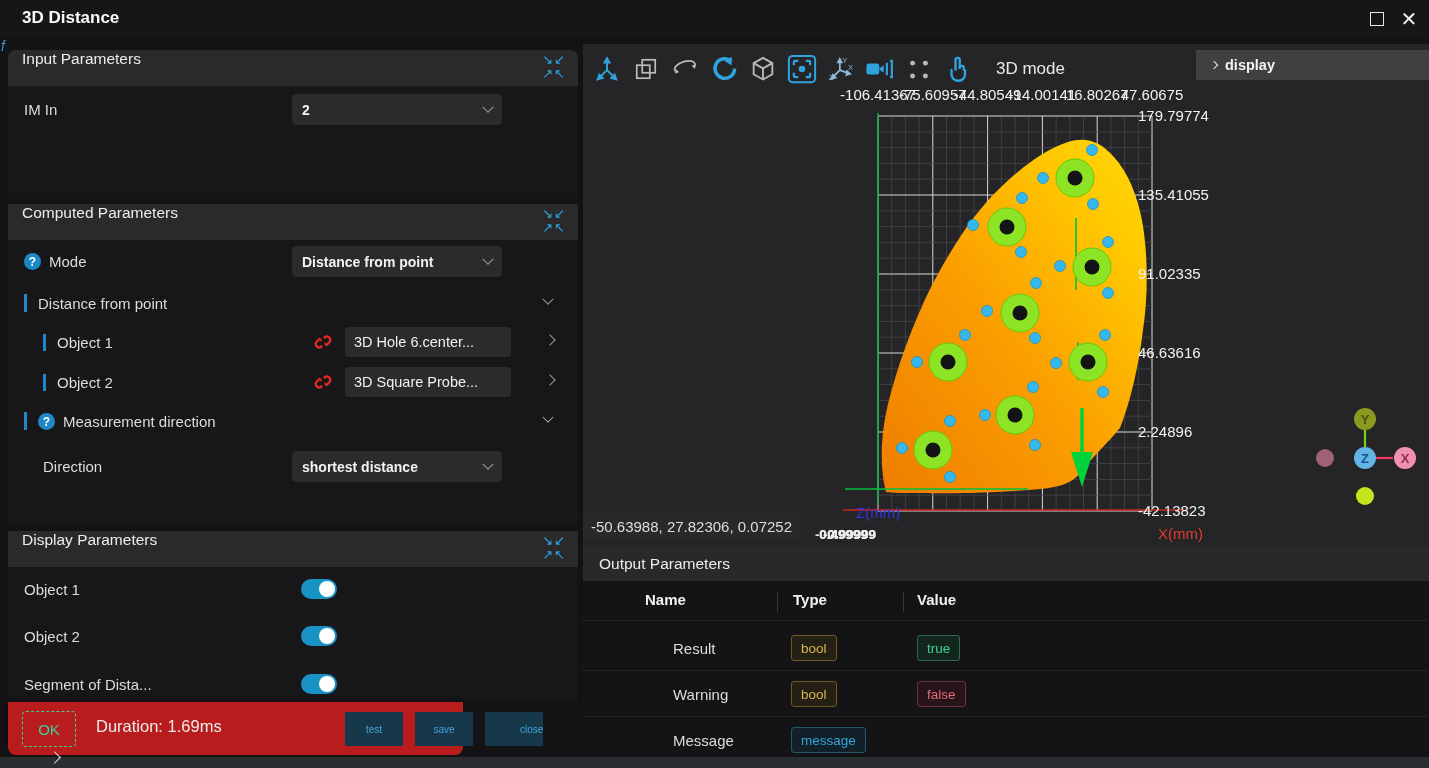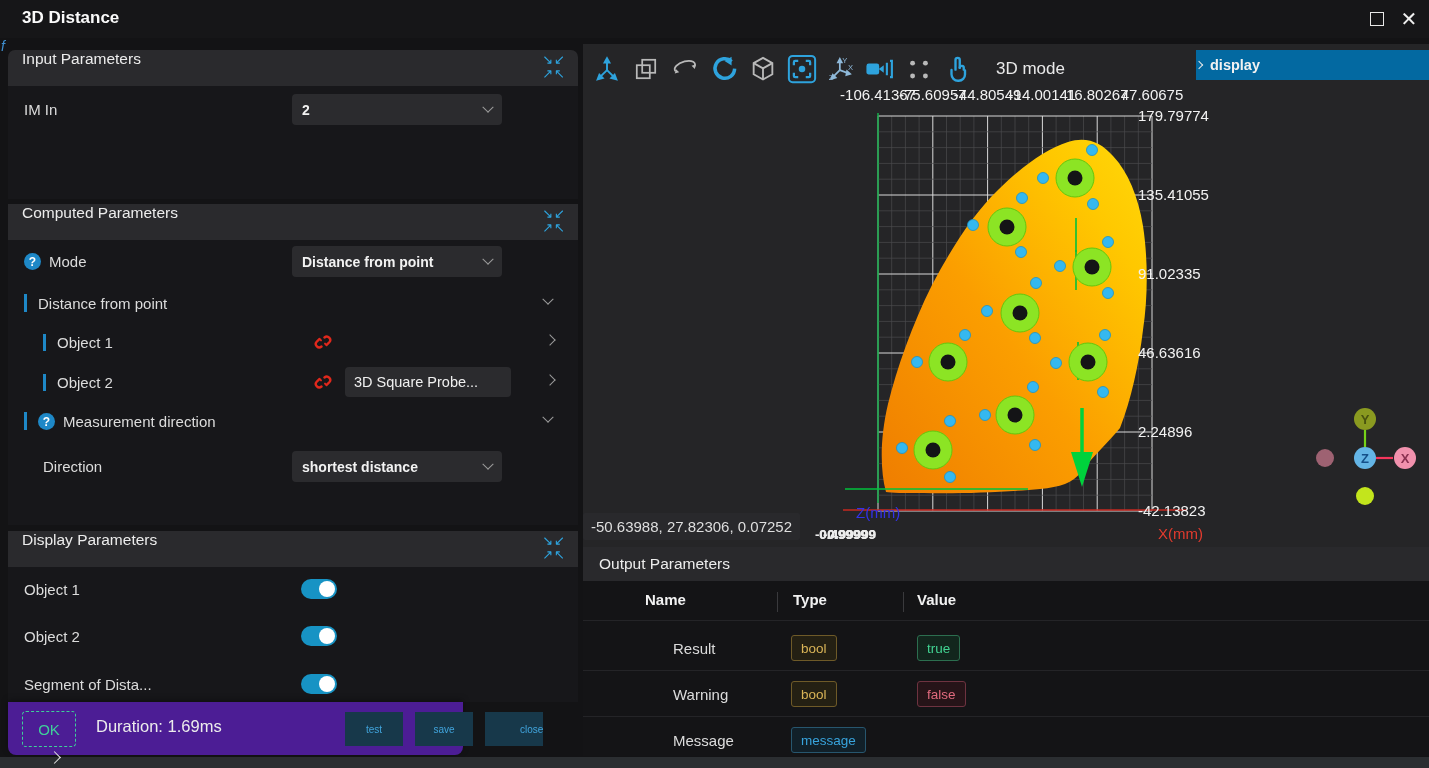--- a/index.html
+++ b/index.html
@@ -34,32 +34,32 @@
   .chev.right { transform:rotate(-45deg); }
   .row-chev { position:absolute; }
 
   .valbtn { position:absolute; width:166px; height:30px; background:#2b2b2e; border-radius:4px; display:flex; align-items:center; padding:0 9px; cursor:pointer; }
   .valbtn span { font-size:14.5px; color:#f0f0f0; white-space:nowrap; overflow:hidden; }
   .linkicon { position:absolute; width:18px; height:18px; }
 
   .toggle { position:absolute; width:36px; height:20px; border-radius:10px; background:#1793c4; cursor:pointer; }
   .toggle::after { content:''; position:absolute; right:2px; top:2px; width:16px; height:16px; border-radius:8px; background:#fff; }
 
-  .footerbar { position:absolute; left:8px; top:702px; width:455px; height:53px; background:#4c1d95; border-radius:0 0 8px 8px; box-shadow:0 -2px 6px rgba(0,0,0,.35); }
+  .footerbar { position:absolute; left:8px; top:702px; width:455px; height:53px; background:#b91c1c; border-radius:0 0 8px 8px; box-shadow:0 -2px 6px rgba(0,0,0,.35); }
   .okbtn { position:absolute; left:14px; top:9px; width:54px; height:36px; border:1.5px dashed #3fcf9a; border-radius:4px; color:#3fcf9a; font-size:15px; display:flex; align-items:center; justify-content:center; cursor:pointer; background:transparent; }
   .duration { position:absolute; left:88px; top:15px; font-size:16.5px; color:#ececec; }
   .fbtn { position:absolute; top:10px; width:58px; height:34px; background:#17384a; border:none; border-radius:0; color:#41a4dc; font-size:10px; cursor:pointer; }
   .fbtn.test { left:337px; } .fbtn.save { left:407px; } .fbtn.close { left:477px;padding-left:35px; }
 
   
   .viewport { position:absolute; left:583px; top:44px; width:846px; height:503px; background:#252527; }
   .vp-toolbar { position:absolute; left:592px; top:52px; height:34px; display:flex; align-items:center; gap:9px; z-index:4; }
   .tbicon { width:30px; height:30px; display:flex; align-items:center; justify-content:center; cursor:pointer; }
   .mode-label { font-size:17px; color:#e9e9e9; margin-left:14px; }
-  .display-bar { position:absolute; left:1196px; top:50px; width:233px; height:30px; background:#0369a1; display:flex; align-items:center; gap:8px; z-index:4; cursor:pointer; }
+  .display-bar { position:absolute; left:1196px; top:50px; width:233px; height:30px; background:#404040; display:flex; align-items:center; padding-left:15px; gap:8px; z-index:4; cursor:pointer; }
   .display-bar .chev { width:6px; height:6px; border-color:#e8e8e8; }
   .display-bar .lbl { font-size:14.5px; font-weight:bold; color:#f2f2f2; }
   .coord-badge { position:absolute; left:583px; top:513px; height:27px; background:#29292c; border-radius:2px; display:flex; align-items:center; padding:0 8px; z-index:4; }
   .coord-badge span { font-size:15px; color:#dedede; }
   #scene { position:absolute; left:583px; top:44px; z-index:1; }
 
   
   .out-header { position:absolute; left:583px; top:547px; width:846px; height:34px; background:#29292c; display:flex; align-items:center; padding:0 16px; }
   .out-header .t { font-size:15.5px; color:#ececec; }
   .out-body { position:absolute; left:583px; top:581px; width:846px; height:175px; background:#141416; }
@@ -123,20 +123,23 @@
     <span class="chev down row-chev" style="left:536px;top:58px"></span>
 
     <div class="blue-bar" style="left:35px;top:94px;height:17px"></div>
     <span class="row-label" style="left:49px;top:94px">Object 1</span>
     <svg class="linkicon" style="left:306px;top:93px" viewBox="0 0 18 18">
       <path d="M10.5 4.5 a3.4 3.4 0 0 1 4.8 4.8 l-1.9 1.9" fill="none" stroke="#e0281c" stroke-width="2.4" stroke-linecap="round"></path>
       <path d="M7.5 13.5 a3.4 3.4 0 0 1 -4.8 -4.8 l1.9 -1.9" fill="none" stroke="#e0281c" stroke-width="2.4" stroke-linecap="round"></path>
       <line x1="7" y1="7.4" x2="5.4" y2="5.8" stroke="#e0281c" stroke-width="2" stroke-linecap="round"></line>
       <line x1="11" y1="10.6" x2="12.6" y2="12.2" stroke="#e0281c" stroke-width="2" stroke-linecap="round"></line>
     </svg>
+    <div class="valbtn" style="left:337px;top:87px">
+      <span>3D Hole 6.center...</span>
+    </div>
     <span class="chev right row-chev" style="left:538px;top:96px"></span>
 
     <div class="blue-bar" style="left:35px;top:134px;height:17px"></div>
     <span class="row-label" style="left:49px;top:134px">Object 2</span>
     <svg class="linkicon" style="left:306px;top:133px" viewBox="0 0 18 18">
       <path d="M10.5 4.5 a3.4 3.4 0 0 1 4.8 4.8 l-1.9 1.9" fill="none" stroke="#e0281c" stroke-width="2.4" stroke-linecap="round"></path>
       <path d="M7.5 13.5 a3.4 3.4 0 0 1 -4.8 -4.8 l1.9 -1.9" fill="none" stroke="#e0281c" stroke-width="2.4" stroke-linecap="round"></path>
       <line x1="7" y1="7.4" x2="5.4" y2="5.8" stroke="#e0281c" stroke-width="2" stroke-linecap="round"></line>
       <line x1="11" y1="10.6" x2="12.6" y2="12.2" stroke="#e0281c" stroke-width="2" stroke-linecap="round"></line>
     </svg>

